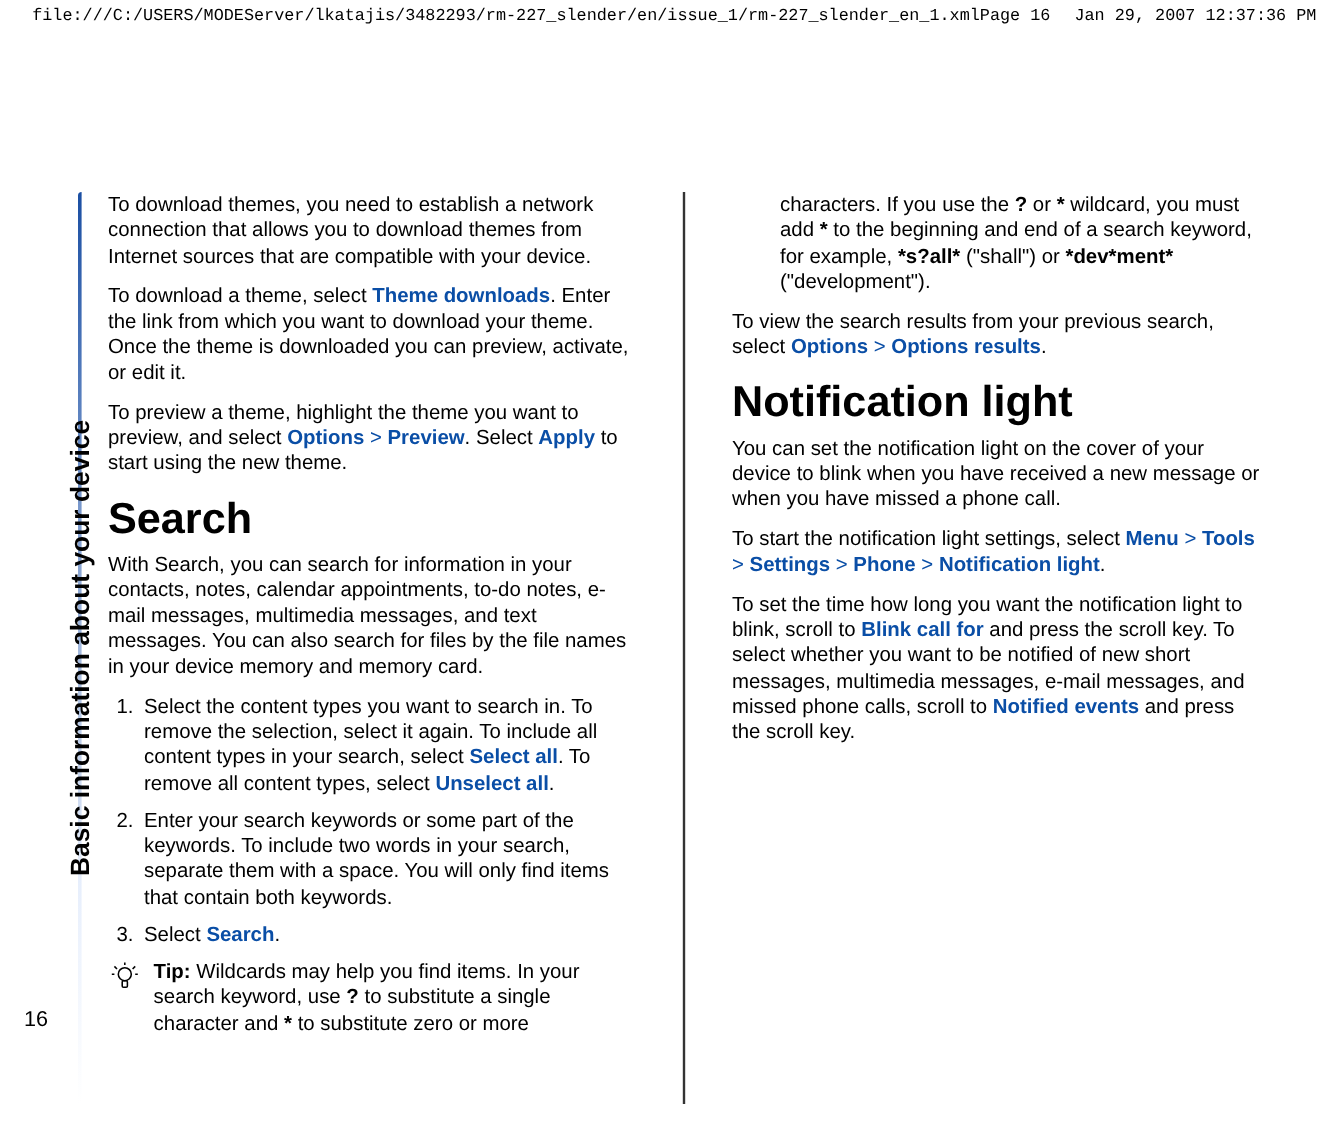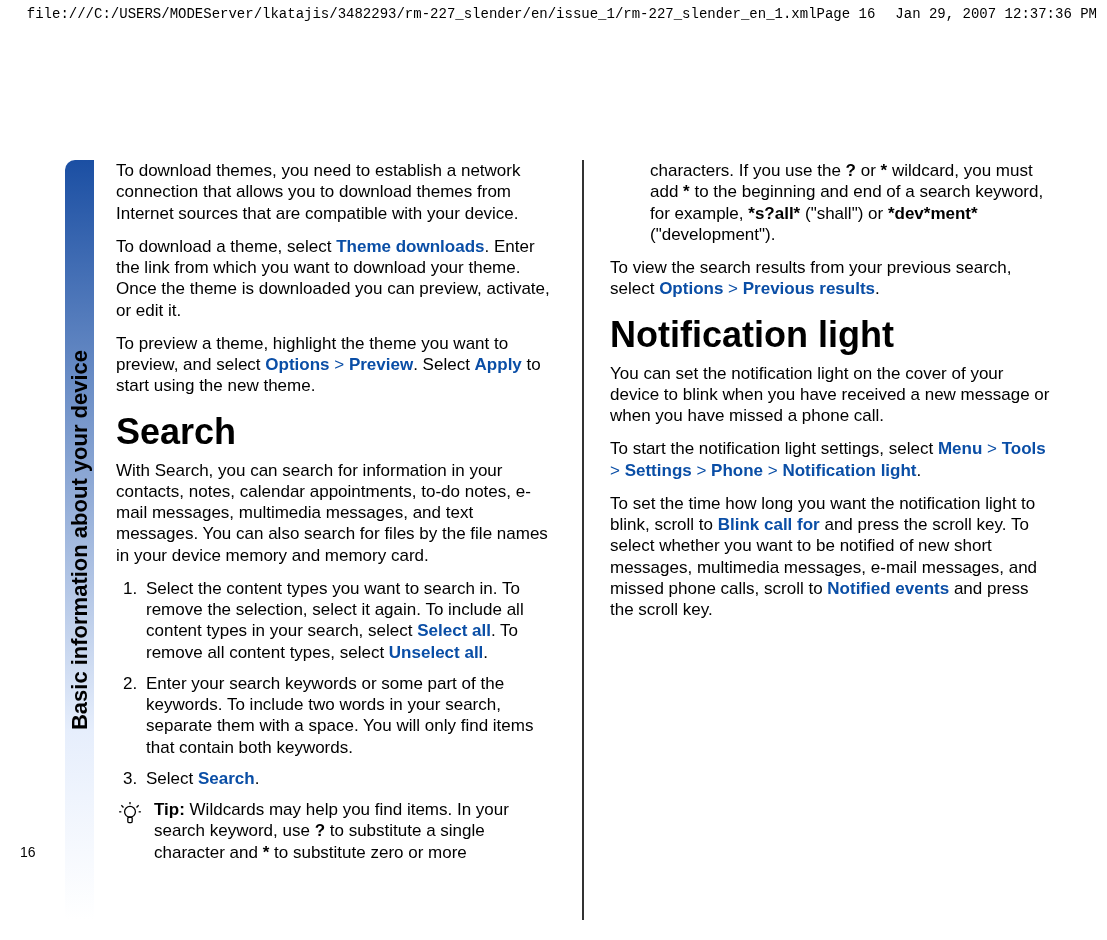--- a/index.html
+++ b/index.html
@@ -3,22 +3,22 @@
 <meta charset="utf-8">
 <style>
   * { margin: 0; padding: 0; box-sizing: border-box; }
   body { font-family: Arial, Helvetica, sans-serif; width: 1107px; height: 940px; position: relative; background: #fff; }
   .header-bar { position: absolute; top: 0; left: 0; right: 0; height: 30px; padding: 6px 10px; font-family: "Courier New", monospace; font-size: 14px; display: flex; justify-content: flex-end; color: #000; }
   .header-path { white-space: nowrap; }
   .header-right { display: flex; gap: 20px; white-space: nowrap; }
   .page-body { position: absolute; top: 160px; left: 65px; width: 985px; height: 760px; display: flex; }
   .sidebar { width: 60px; height: 100%; position: relative; background: linear-gradient(to bottom, #1b4fa3 0%, #e6eefc 75%, #ffffff 100%); border-top-left-radius: 10px; }
   .sidebar-title { position: absolute; left: 50%; top: 50%; transform: translate(-50%, -50%) rotate(-90deg); transform-origin: center center; font-weight: bold; font-size: 22px; white-space: nowrap; color: #000; }
-  .page-number { position: absolute; left: -45px; bottom: 60px; font-size: 14px; color: #000; }
-  .columns { flex: 1; display: flex; gap: 22px; padding-left: 22px; }
+  .page-number { position: absolute; left: -45px; bottom: 60px; font-size: 18px; color: #000; }
+  .columns { flex: 1; display: flex; gap: 35px; padding-left: 22px; }
   .col { width: 440px; font-size: 17px; line-height: 1.25; color: #000; }
   .col p { margin-bottom: 12px; }
   .col h2 { font-size: 36px; font-weight: bold; margin-bottom: 6px; margin-top: 4px; }
   .link { color: #0a4ea6; font-weight: bold; }
   .chev { color: #0a4ea6; }
   .bold { font-weight: bold; }
   ol.steps { list-style: decimal; padding-left: 26px; margin-bottom: 10px; }
   ol.steps li { margin-bottom: 10px; padding-left: 4px; }
   .tip-row { display: flex; gap: 10px; margin-top: 4px; }
   .tip-icon { width: 28px; flex-shrink: 0; display: flex; align-items: flex-start; justify-content: center; padding-top: 2px; }
@@ -90,21 +90,21 @@
     </div>
 
     <div class="divider"></div>
 
     <div class="col">
       <p style="padding-left:40px;">
         <span>characters. If you use the </span><span class="bold">?</span><span> or </span><span class="bold">*</span><span> wildcard, you must add </span><span class="bold">*</span><span> to the beginning and end of a search keyword, for example, </span><span class="bold">*s?all*</span><span> ("shall") or </span><span class="bold">*dev*ment*</span><span> ("development").</span>
       </p>
 
       <p>
-        <span>To view the search results from your previous search, select </span><span class="link">Options</span><span class="chev"> &gt; </span><span class="link">Previous results</span><span>.</span>
+        <span>To view the search results from your previous search, select </span><span class="link">Options</span><span class="chev"> &gt; </span><span class="link">Options results</span><span>.</span>
       </p>
 
       <h2>Notification light</h2>
 
       <p>You can set the notification light on the cover of your device to blink when you have received a new message or when you have missed a phone call.</p>
 
       <p>
         <span>To start the notification light settings, select </span><span class="link">Menu</span><span class="chev"> &gt; </span><span class="link">Tools</span><span class="chev"> &gt; </span><span class="link">Settings</span><span class="chev"> &gt; </span><span class="link">Phone</span><span class="chev"> &gt; </span><span class="link">Notification light</span><span>.</span>
       </p>
 

